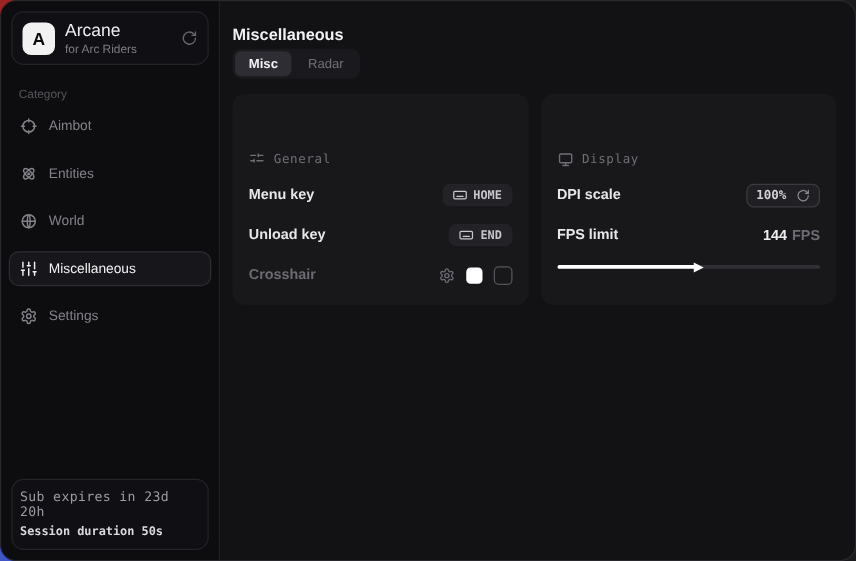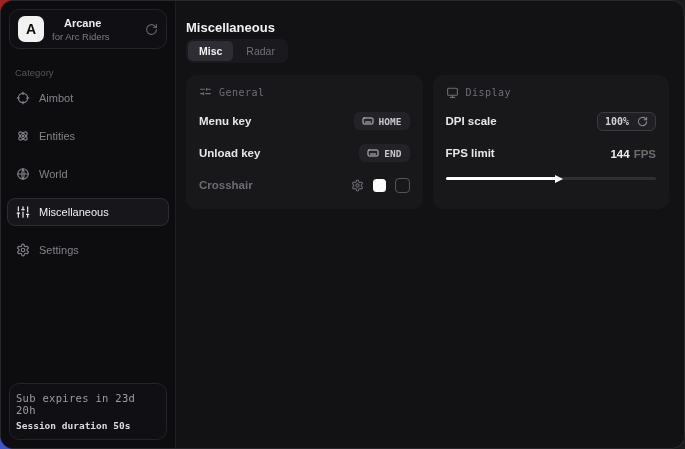--- a/index.html
+++ b/index.html
@@ -32,21 +32,21 @@
     background:#101014; border:1px solid #232329; border-radius:10px;
   }
   .logo {
     width:26px; height:26px; border-radius:7px;
     background:#f2f2f2; color:#0a0a0a;
     font-weight:700; font-size:14px;
     display:flex; align-items:center; justify-content:center;
     flex:0 0 26px;
   }
   .user-meta { display:flex; flex-direction:column; }
-  .user-title { font-size:11px; font-weight:700; color:#ededf0;margin-left:12px; }
+  .user-title { font-size:14px; font-weight:400; color:#ededf0; }
   .user-sub   { font-size:9.5px; color:#7c7c84; margin-top:2px; }
   .sync-btn { margin-left:auto; color:#67676f; display:flex; }
   .category { font-size:9.5px; color:#55555c; margin:10px 14px 6px; }
   .nav { display:flex; flex-direction:column; gap:10px; padding:0 6px; }
   .nav-item {
     display:flex; align-items:center; gap:9px;
     padding:6px 8px; border-radius:8px;
     border:1px solid transparent;
     color:#82828a; font-size:11px; cursor:default;
   }
@@ -67,21 +67,21 @@
     margin-top:4px; display:inline-flex; gap:2px;
     background:#1a1a1e; border-radius:7px; padding:2px;
   }
   .tab { font-size:10.5px; color:#6f6f77; padding:4px 11px; border-radius:5px; cursor:default; }
   .tab.active { background:#2d2d33; color:#f2f2f4; font-weight:600; }
   .cards { display:flex; gap:10px; margin-top:12px; align-items:stretch; }
   .card { flex:1; background:#18181b; border-radius:10px; padding:11px 13px 14px; }
   .card-head {
     display:flex; align-items:center; gap:7px;
     color:#6e6e76; font-family:"DejaVu Sans Mono", monospace;
-    font-size:10px; letter-spacing:0.5px;
+    font-size:10px; letter-spacing:0.5px;margin-top:35px;
   }
   .card-head svg { flex:0 0 13px; }
   .row { display:flex; align-items:center; justify-content:space-between; margin-top:12px; min-height:20px; }
   .row-label { font-size:11.5px; font-weight:600; color:#e7e7ea; }
   .row-label.muted { color:#6b6b73; }
   .key-badge {
     display:inline-flex; align-items:center; gap:5px;
     background:#222227; border-radius:6px; padding:3px 8px;
     font-family:"DejaVu Sans Mono", monospace;
     font-size:9.5px; font-weight:700; color:#c6c6cd;

